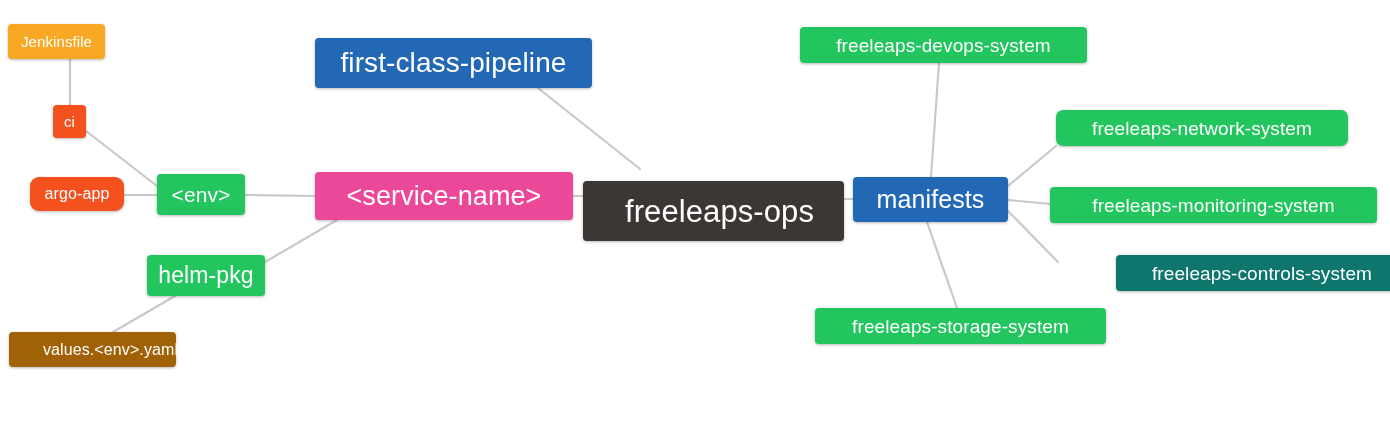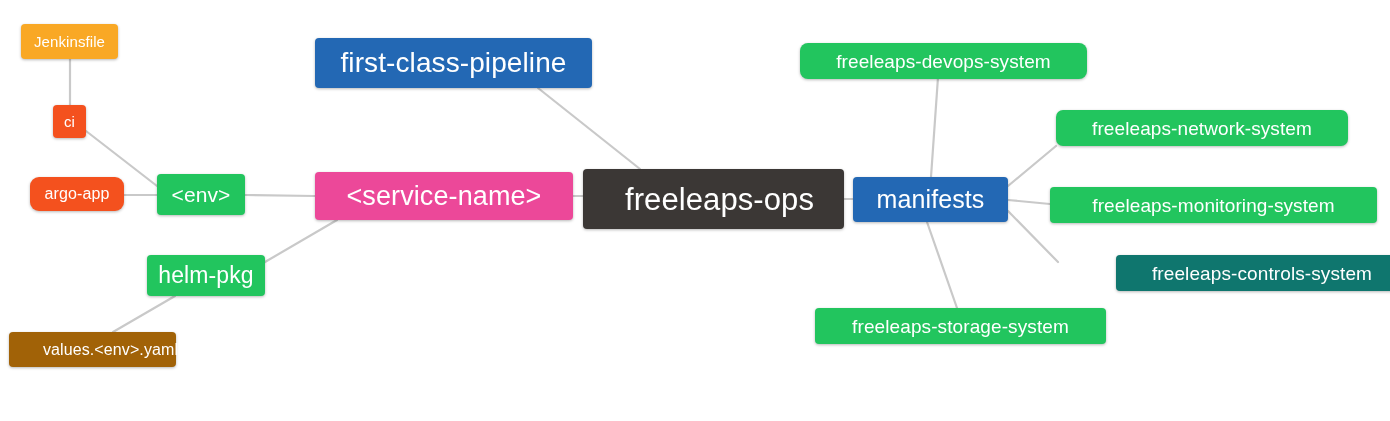--- a/index.html
+++ b/index.html
@@ -54,21 +54,21 @@
       <line x1="113" y1="332" x2="175" y2="296" stroke="#c9c9c9" stroke-width="2.2" stroke-linecap="round"></line>
       <line x1="538" y1="88" x2="640" y2="169" stroke="#c9c9c9" stroke-width="2.2" stroke-linecap="round"></line>
       <line x1="573" y1="196" x2="583" y2="196" stroke="#c9c9c9" stroke-width="2.2" stroke-linecap="round"></line>
       <line x1="844" y1="199" x2="853" y2="199" stroke="#c9c9c9" stroke-width="2.2" stroke-linecap="round"></line>
       <line x1="939" y1="63" x2="931" y2="177" stroke="#c9c9c9" stroke-width="2.2" stroke-linecap="round"></line>
       <line x1="1056" y1="146" x2="1008" y2="186" stroke="#c9c9c9" stroke-width="2.2" stroke-linecap="round"></line>
       <line x1="1050" y1="204" x2="1008" y2="200" stroke="#c9c9c9" stroke-width="2.2" stroke-linecap="round"></line>
       <line x1="1058" y1="262" x2="1008" y2="211" stroke="#c9c9c9" stroke-width="2.2" stroke-linecap="round"></line>
       <line x1="957" y1="308" x2="927" y2="222" stroke="#c9c9c9" stroke-width="2.2" stroke-linecap="round"></line>
     </svg>
-<div class="node" style="left: 21px; top: 24px; width: 97px; height: 35px; background: rgb(249, 168, 37); font-size: 15px;">
+<div class="node" style="left: 8px; top: 24px; width: 97px; height: 35px; background: rgb(249, 168, 37); font-size: 15px;">
       <span>Jenkinsfile</span>
     </div>
     <div class="node" style="left: 53px; top: 105px; width: 33px; height: 33px; background: rgb(244, 81, 30); font-size: 15px;">
       <span>ci</span>
     </div>
     <div class="node" style="left: 30px; top: 177px; width: 94px; height: 34px; background: rgb(244, 81, 30); font-size: 16px; border-radius: 9px;">
       <span>argo-app</span>
     </div>
     <div class="node" style="left: 157px; top: 174px; width: 88px; height: 41px; background: rgb(34, 197, 94); font-size: 21px;">
       <span>&lt;env&gt;</span>
@@ -78,27 +78,27 @@
     </div>
     <div class="node" style="left: 9px; top: 332px; width: 167px; height: 35px; background: #a16207; font-size: 16px; padding-left: 36px;">
       <span>values.&lt;env&gt;.yaml</span>
     </div>
     <div class="node" style="left: 315px; top: 38px; width: 277px; height: 50px; background: rgb(35, 104, 180); font-size: 28px;">
       <span>first-class-pipeline</span>
     </div>
     <div class="node" style="left: 315px; top: 172px; width: 258px; height: 48px; background: #ec4899; font-size: 27px;">
       <span>&lt;service-name&gt;</span>
     </div>
-    <div class="node" style="left: 583px; top: 169px; width: 261px; height: 60px; background: rgb(59, 55, 53); font-size: 31px; padding-left: 12px;">
+    <div class="node" style="left: 583px; top: 181px; width: 261px; height: 60px; background: rgb(59, 55, 53); font-size: 31px; padding-left: 12px;">
       <span>freeleaps-ops</span>
     </div>
     <div class="node" style="left: 853px; top: 177px; width: 155px; height: 45px; background: rgb(35, 104, 180); font-size: 25px;">
       <span>manifests</span>
     </div>
-    <div class="node" style="left: 800px; top: 43px; width: 287px; height: 36px; background: rgb(34, 197, 94); font-size: 19px; border-radius: 8px;">
+    <div class="node" style="left: 800px; top: 27px; width: 287px; height: 36px; background: rgb(34, 197, 94); font-size: 19px;">
       <span>freeleaps-devops-system</span>
     </div>
     <div class="node" style="left: 1056px; top: 110px; width: 292px; height: 36px; background: rgb(34, 197, 94); font-size: 19px; border-radius: 7px;">
       <span>freeleaps-network-system</span>
     </div>
     <div class="node" style="left: 1050px; top: 187px; width: 327px; height: 36px; background: rgb(34, 197, 94); font-size: 19px;">
       <span>freeleaps-monitoring-system</span>
     </div>
     <div class="node" style="left: 1116px; top: 255px; width: 292px; height: 36px; background: #0f766e; font-size: 19px;">
       <span>freeleaps-controls-system</span>

